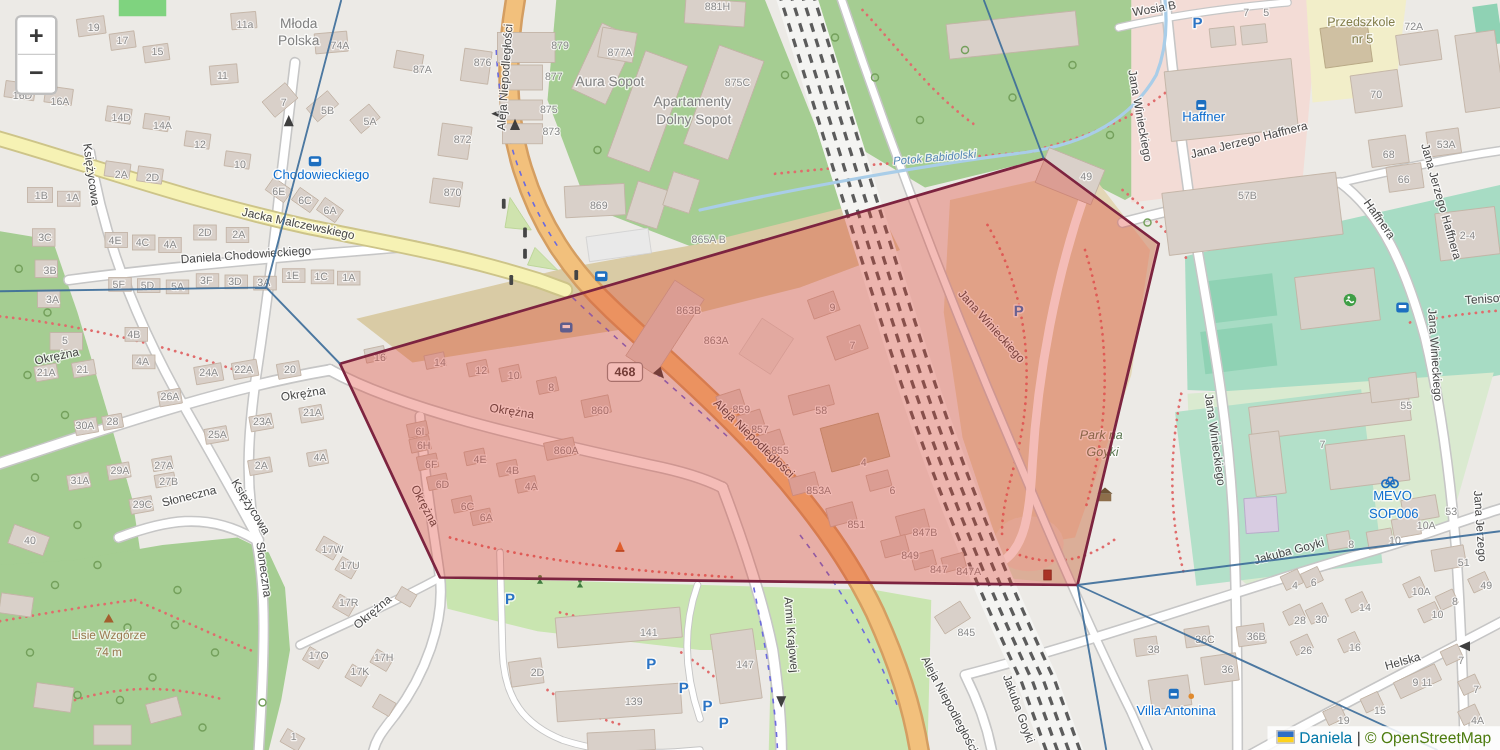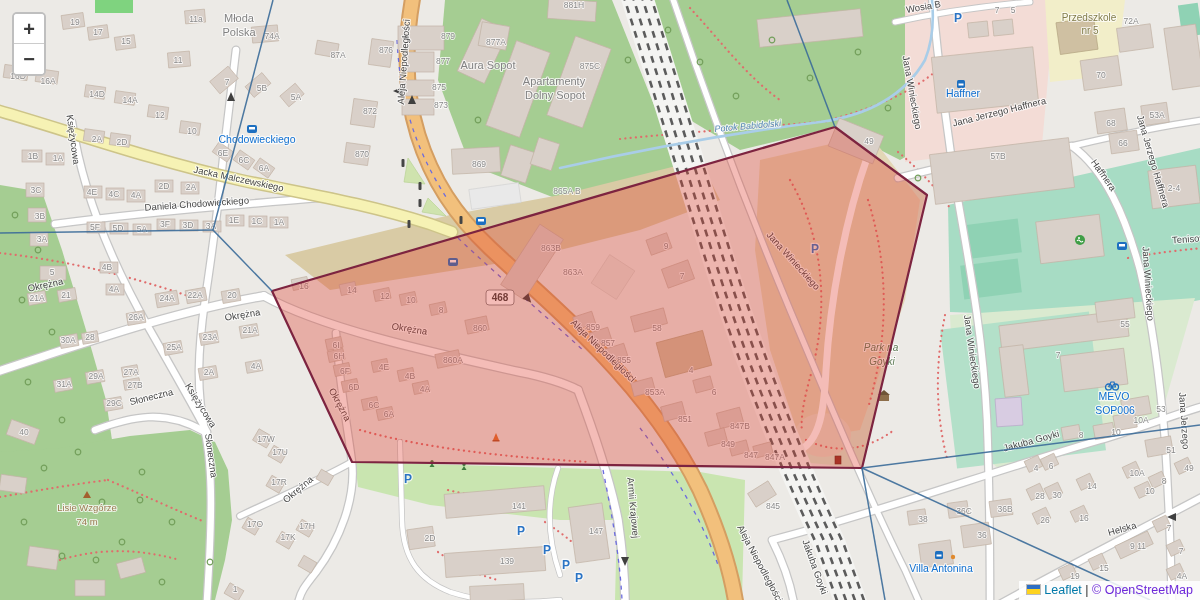--- a/index.html
+++ b/index.html
@@ -44,21 +44,21 @@
   .sh{font-size:10px;fill:#3d3d3d;font-weight:bold;stroke-width:0}
   .pp{font-size:12px;fill:#2b74c5;font-weight:bold;stroke-width:2.4px}
   .tree{fill:none;stroke:#74a05c;stroke-width:1.2}
   
   .zoomctl{position:absolute;top:12px;left:12px;background:#fff;border:2px solid rgba(0,0,0,.25);border-radius:5px;overflow:hidden;z-index:10}
   .zoomctl button{display:block;width:30px;height:30px;background:#fff;border:none;font:bold 20px/30px "Liberation Sans",sans-serif;color:#3a3a3a;cursor:pointer;padding:0;text-align:center}
   .zoomctl button:first-child{border-bottom:1px solid #ccc}
   .attrib{position:absolute;right:0;bottom:0;background:rgba(255,255,255,.85);padding:2px 7px 3px 7px;font-size:12.5px;color:#333;z-index:10;white-space:nowrap}
   .attrib a{text-decoration:none}
   .lf-link{color:#0078A8}
-  .osm-link{color:#6d28d9}
+  .osm-link{color:#4d7c0f}
   .ua-flag{display:inline-block;width:13px;height:9px;background:linear-gradient(#2e6fc4 50%,#fdd21e 50%);border:1px solid #bbb;vertical-align:-1px;margin-right:3px}
 </style>
 </head>
 <body>
 
 <div id="app" data-name="map-app">
   <svg width="1200" height="600" viewBox="0 0 1200 600" data-name="map-canvas">
     <defs>
       <symbol id="sym-tree" overflow="visible">
           <circle class="tree" r="2.8"></circle>
@@ -668,17 +668,17 @@
         <polyline points="862,468 1200,425" data-name="voronoi-boundary-line"></polyline>
       </g>
   </svg>
 
   <div class="zoomctl" data-name="zoom-control">
     <button type="button" data-name="zoom-in-button">+</button>
     <button type="button" data-name="zoom-out-button">−</button>
   </div>
 
   <div class="attrib" data-name="attribution-bar">
-    <span class="ua-flag" data-name="ukraine-flag-icon"></span><a href="#" class="lf-link" data-name="leaflet-link">Leaflet</a>
+    <span class="ua-flag" data-name="ukraine-flag-icon"></span><a href="#" class="lf-link" data-name="leaflet-link">Daniela</a>
     <span data-name="attribution-separator">|</span>
     <a href="#" class="osm-link" data-name="openstreetmap-link">© OpenStreetMap</a>
   </div>
 </div>
 
 </body></html>

